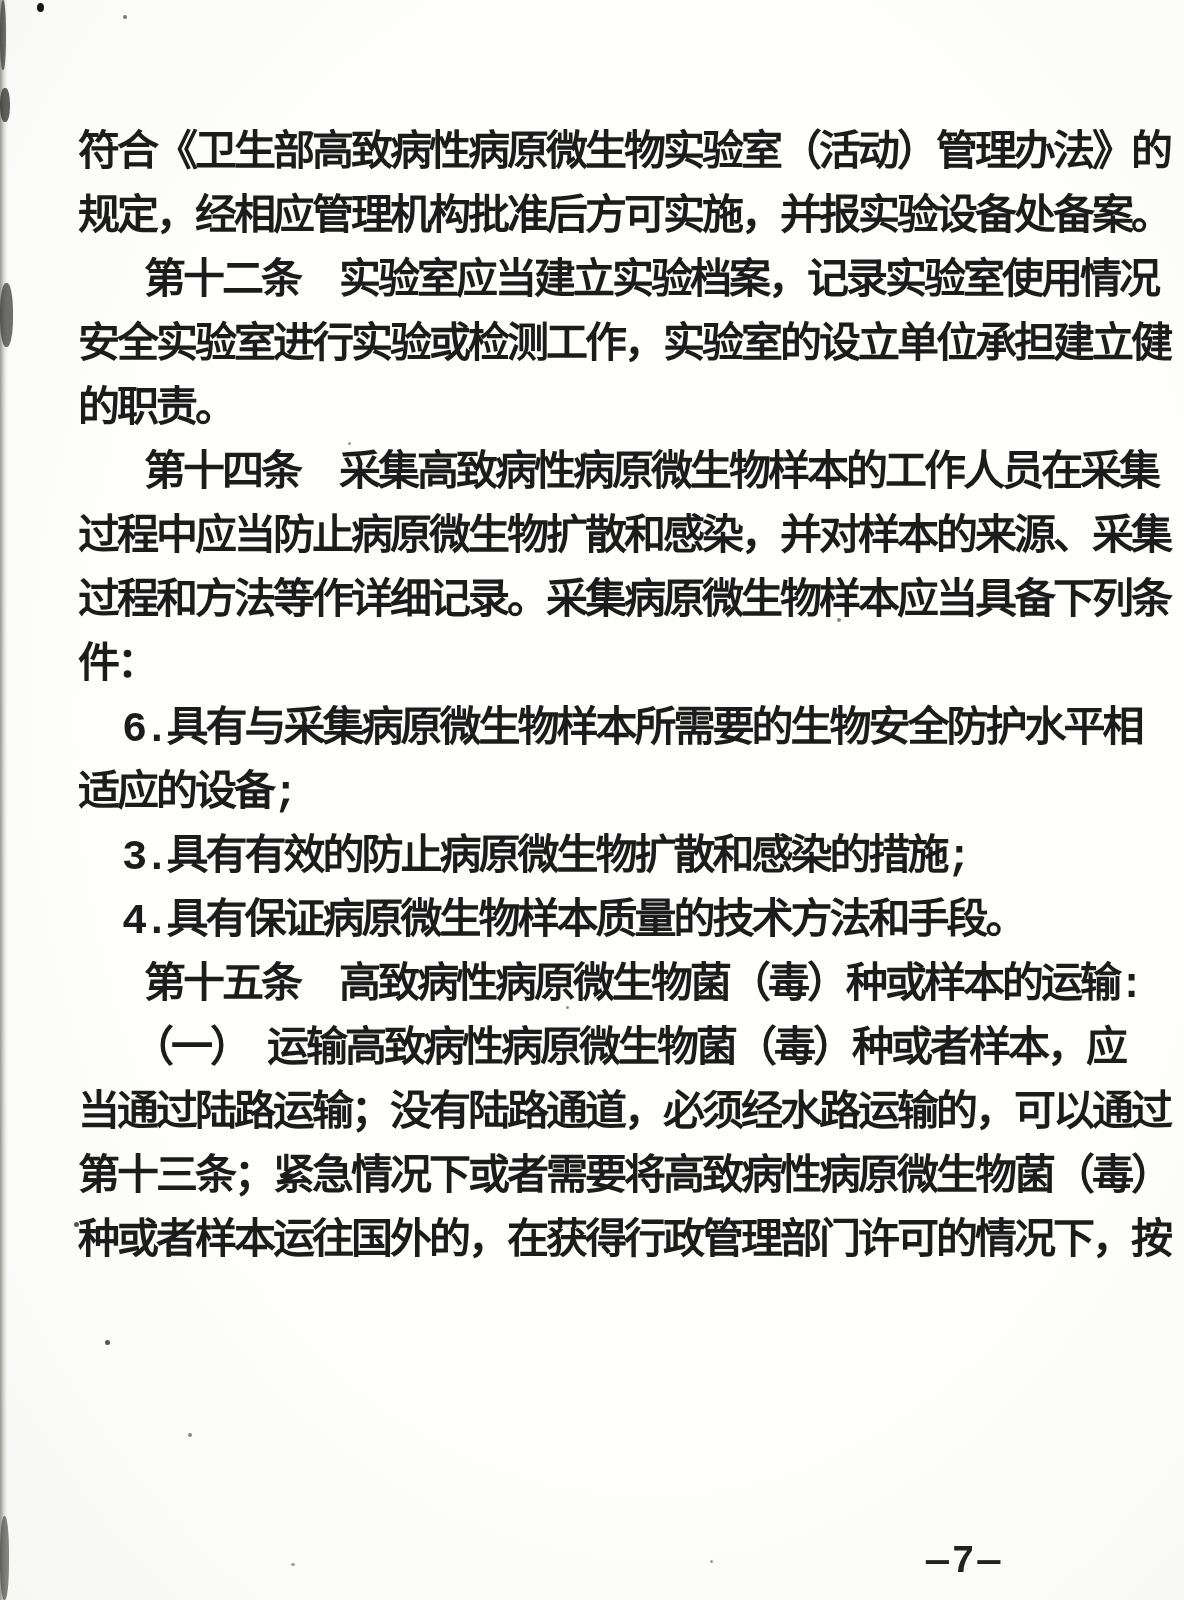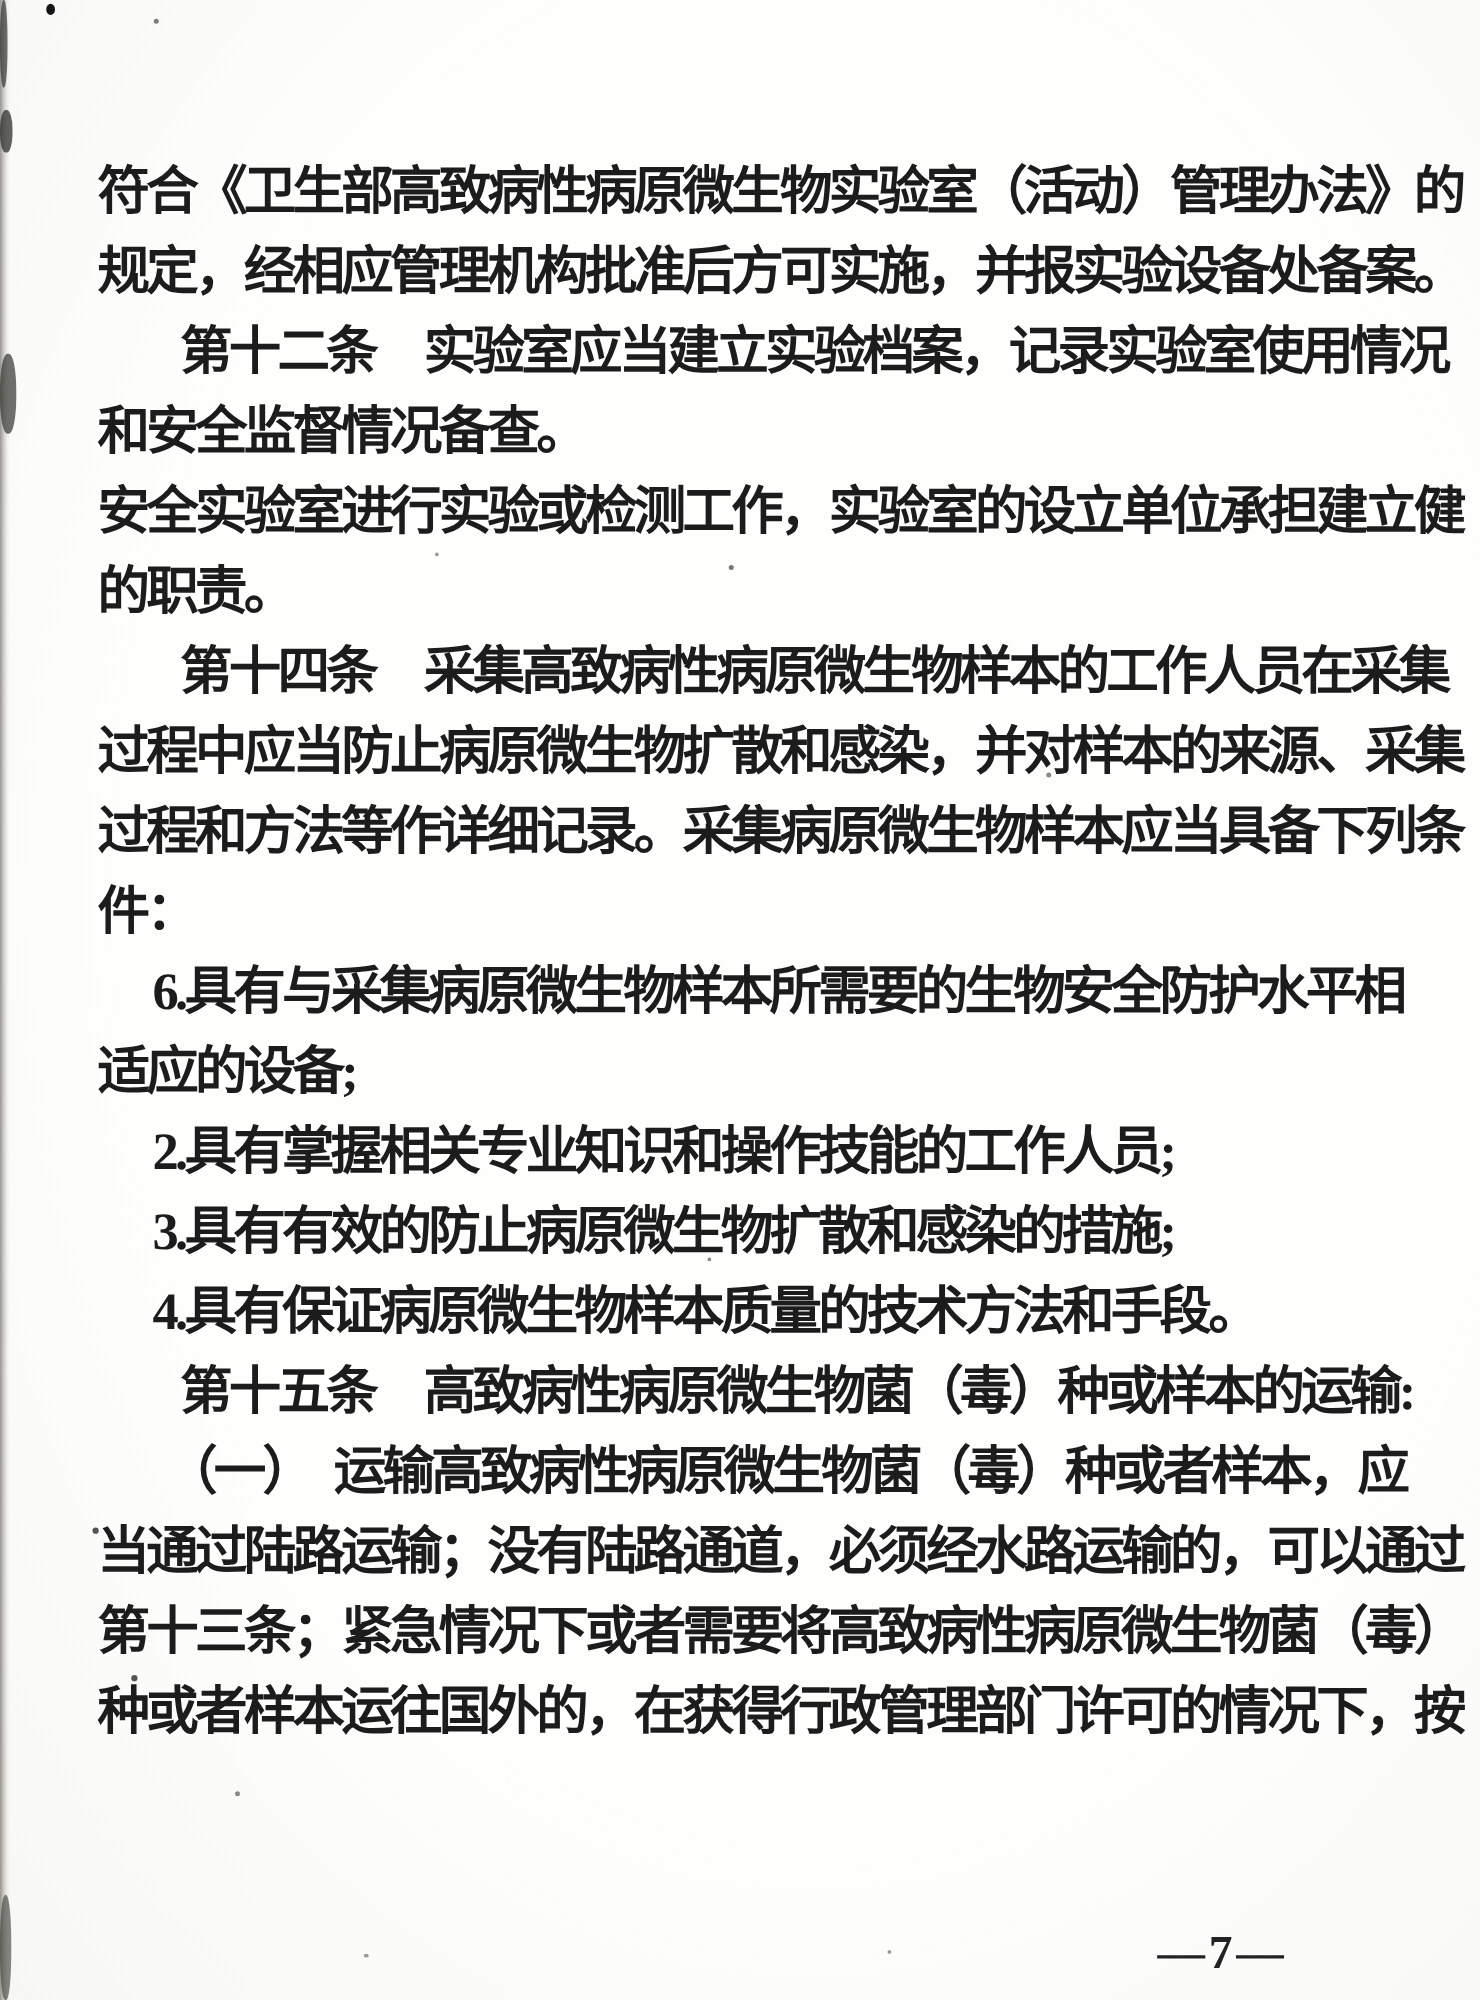--- a/index.html
+++ b/index.html
@@ -3,21 +3,21 @@
 <meta charset="utf-8">
 <style>
   html,body { margin:0; padding:0; background:#e8e8e6; }
   .page {
     position:relative;
     width:1184px; height:1600px;
     margin:0 auto;
     background:#fcfcfa;
     background-image: radial-gradient(ellipse at 55% 45%, #fefefd 60%, #f7f7f4 100%);
     overflow:hidden;
-    font-family:Liberation Serif, serif;
+    font-family:Liberation Mono, monospace;
   }
   .text-block {
     position:absolute;
     left:78px; top:122px;
     width:1028px;
   }
   .line {
     font-size:42px;
     line-height:64px;
     letter-spacing:-3px;
@@ -73,30 +73,28 @@
   <div class="speck" style="left:74px; top:1222px; width:5px; height:5px; background:#55554f;"></div>
   <div class="speck" style="left:105px; top:1340px; width:5px; height:5px; background:#55554f;"></div>
   <div class="speck" style="left:188px; top:1433px; width:4px; height:4px; background:#8a8a85;"></div>
   <div class="speck" style="left:291px; top:1563px; width:4px; height:3px; background:#9a9a95;"></div>
   <div class="speck" style="left:710px; top:1560px; width:3px; height:3px; background:#9a9a95;"></div>
 
   <div class="text-block">
       <div class="line">符合《卫生部高致病性病原微生物实验室（活动）管理办法》的</div>
       <div class="line">规定，经相应管理机构批准后方可实施，并报实验设备处备案。</div>
       <div class="line indent-para">第十二条　实验室应当建立实验档案，记录实验室使用情况</div>
-      <div class="line">和安全监督情况备查。</div>
       <div class="line">安全实验室进行实验或检测工作，实验室的设立单位承担建立健</div>
       <div class="line">的职责。</div>
       <div class="line indent-para">第十四条　采集高致病性病原微生物样本的工作人员在采集</div>
       <div class="line">过程中应当防止病原微生物扩散和感染，并对样本的来源、采集</div>
       <div class="line">过程和方法等作详细记录。采集病原微生物样本应当具备下列条</div>
       <div class="line">件：</div>
       <div class="line indent-num">6.具有与采集病原微生物样本所需要的生物安全防护水平相</div>
       <div class="line">适应的设备;</div>
-      <div class="line indent-num">2.具有掌握相关专业知识和操作技能的工作人员;</div>
       <div class="line indent-num">3.具有有效的防止病原微生物扩散和感染的措施;</div>
       <div class="line indent-num">4.具有保证病原微生物样本质量的技术方法和手段。</div>
       <div class="line indent-para">第十五条　高致病性病原微生物菌（毒）种或样本的运输:</div>
       <div class="line indent-sub">（一）　运输高致病性病原微生物菌（毒）种或者样本，应</div>
       <div class="line">当通过陆路运输；没有陆路通道，必须经水路运输的，可以通过</div>
       <div class="line">第十三条；紧急情况下或者需要将高致病性病原微生物菌（毒）</div>
       <div class="line">种或者样本运往国外的，在获得行政管理部门许可的情况下，按</div>
     </div>
 
   <div class="page-number">—7—</div>

